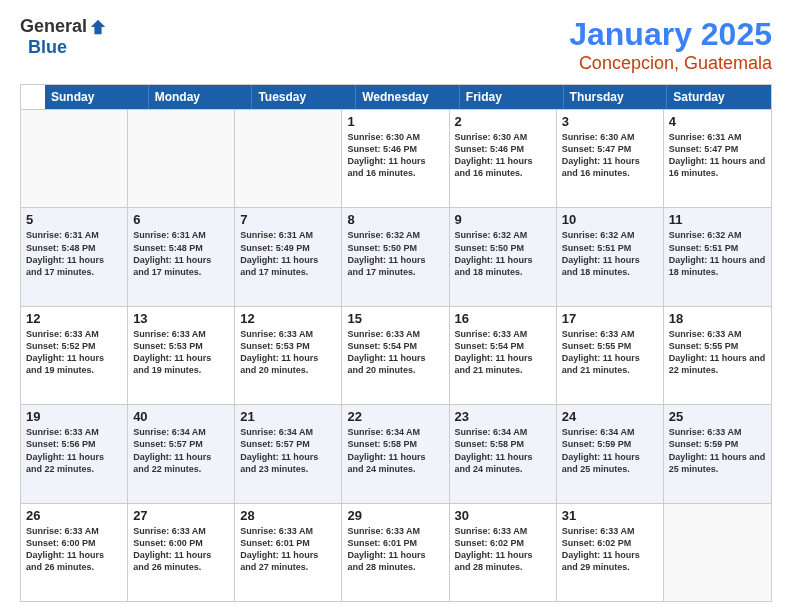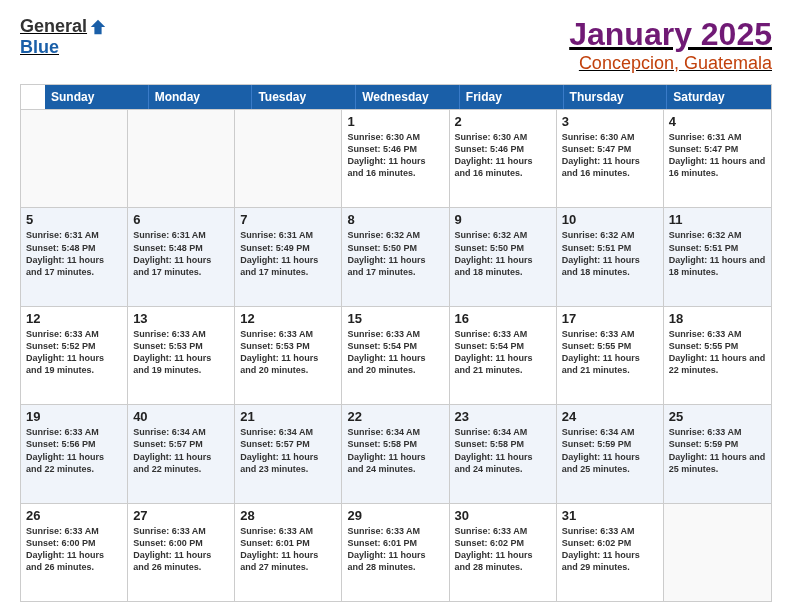--- a/index.html
+++ b/index.html
@@ -15,54 +15,54 @@
       height: 612px;
       padding: 16px 20px 10px 20px;
       display: flex;
       flex-direction: column;
     }
     .header {
       display: flex;
       justify-content: space-between;
       align-items: flex-start;
       margin-bottom: 10px;
-      text-decoration: underline;
     }
     .logo {
       display: flex;
       flex-direction: column;
       align-items: flex-start;
     }
     .logo-text {
       display: flex;
       align-items: center;
     }
     .logo-general {
       font-size: 18px;
       font-weight: bold;
       color: #333;
     }
     .logo-blue {
       font-size: 18px;
       font-weight: bold;
       color: #1a5fa8;
+      margin-left: 8px;
     }
     .logo-icon {
       width: 18px;
       height: 18px;
       margin-left: 2px;
       display: inline-block;
     }
     .title-block {
       text-align: right;
     }
     .cal-title {
       font-size: 32px;
       font-weight: bold;
-      color: #701a75;
+      color: #3b82f6;
     }
     .cal-subtitle {
       font-size: 18px;
       color: #c2410c;
     }
     .calendar {
       flex: 1;
       display: flex;
       flex-direction: column;
       border: 1px solid #ccc;

